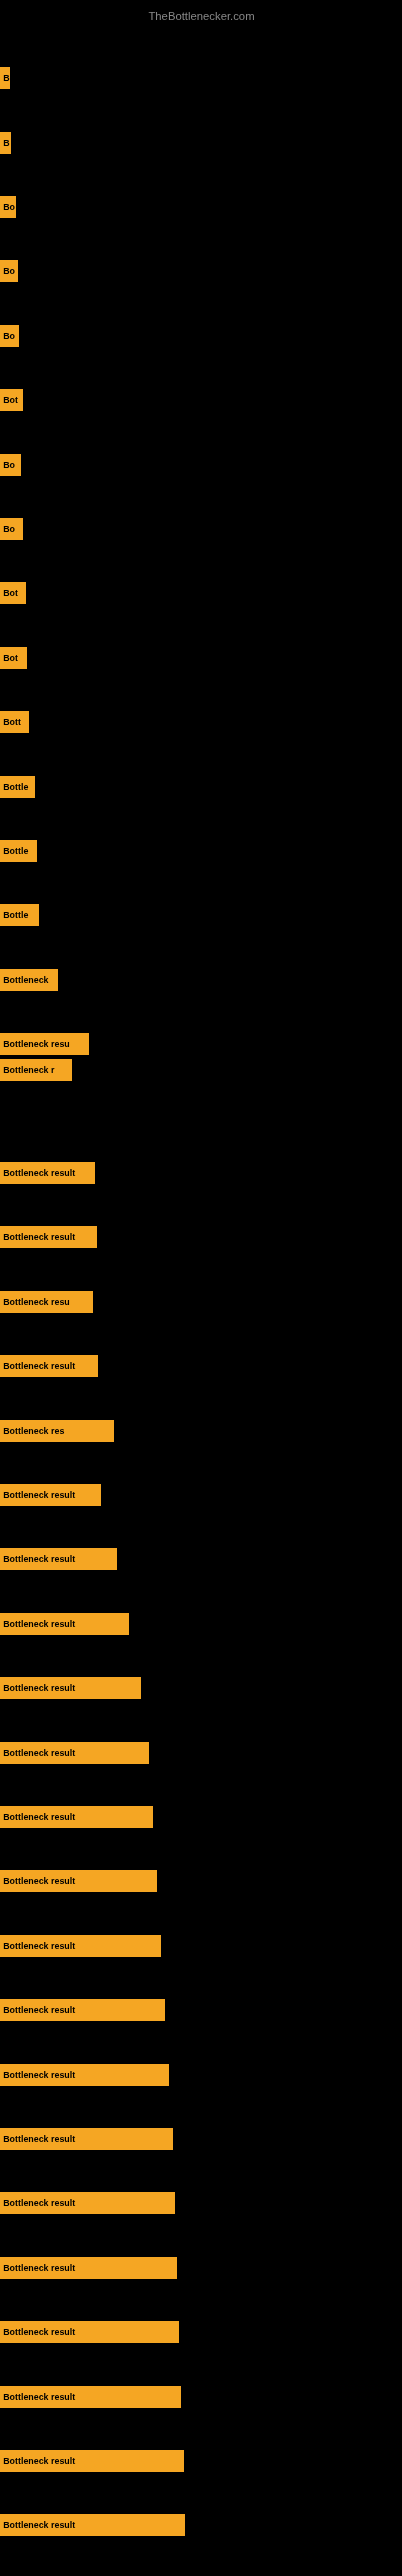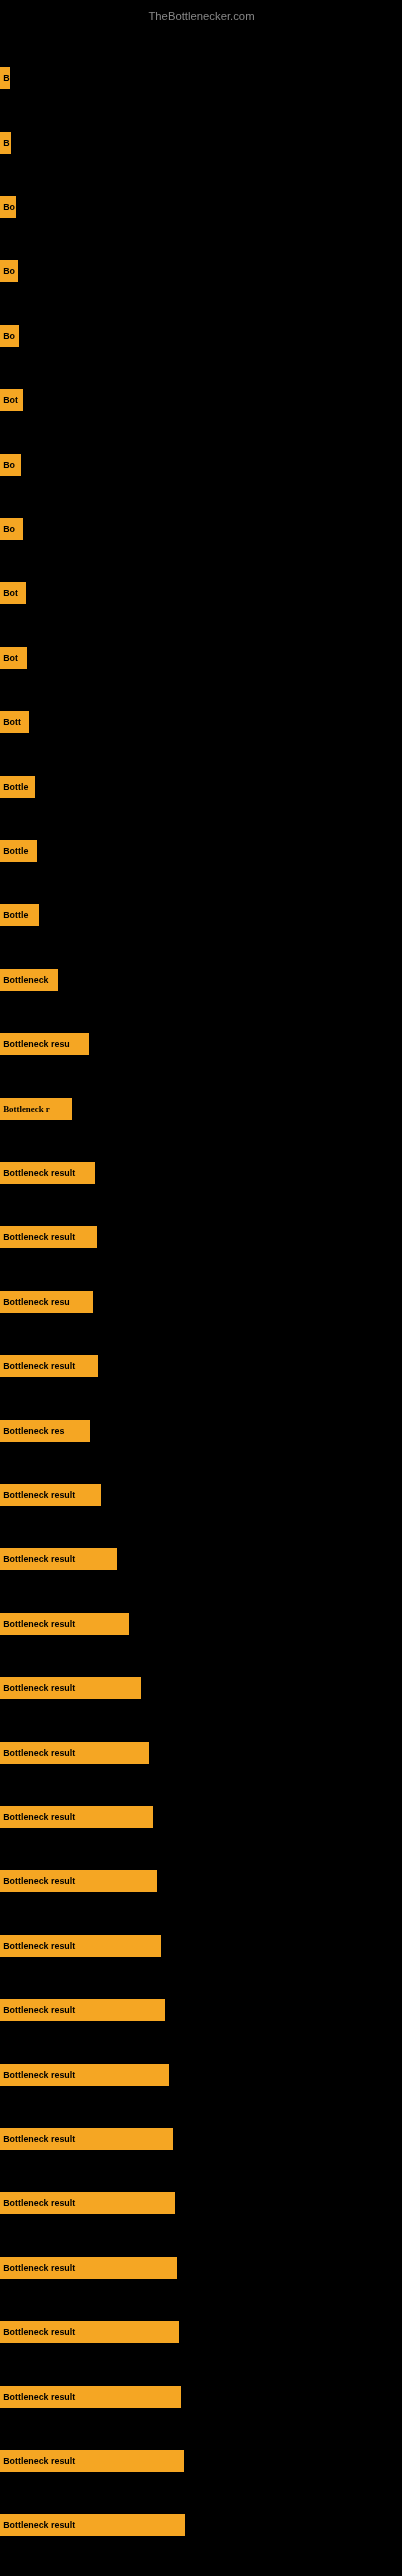--- a/index.html
+++ b/index.html
@@ -81,37 +81,37 @@
     </div>
     <div style="position: absolute; top: 861px; left: 0px; width: 403px; height: 60px; display: flex; align-items: center;">
       <div style="background-color: rgb(245, 166, 35); color: rgb(0, 0, 0); font-size: 8.9px; font-weight: bold; white-space: nowrap; overflow: hidden; display: flex; align-items: center; padding: 1.6px 3.2px; height: 22.5px; width: 39px; min-width: 6.4px;">Bottle</div>
     </div>
     <div style="position: absolute; top: 926px; left: 0px; width: 403px; height: 60px; display: flex; align-items: center;">
       <div style="background-color: rgb(245, 166, 35); color: rgb(0, 0, 0); font-size: 8.9px; font-weight: bold; white-space: nowrap; overflow: hidden; display: flex; align-items: center; padding: 1.6px 3.2px; height: 22.5px; width: 58px; min-width: 6.4px;">Bottleneck</div>
     </div>
     <div style="position: absolute; top: 990px; left: 0px; width: 403px; height: 60px; display: flex; align-items: center;">
       <div style="background-color: rgb(245, 166, 35); color: rgb(0, 0, 0); font-size: 8.9px; font-weight: bold; white-space: nowrap; overflow: hidden; display: flex; align-items: center; padding: 1.6px 3.2px; height: 22.5px; width: 89px; min-width: 6.4px;">Bottleneck resu</div>
     </div>
-    <div style="position: absolute; top: 1055px; left: 0px; width: 403px; height: 60px; display: flex; align-items: center; font-family: Liberation Serif, serif;">
+    <div style="position: absolute; top: 1016px; left: 0px; width: 403px; height: 60px; display: flex; align-items: center;">
       <div style="background-color: rgb(245, 166, 35); color: rgb(0, 0, 0); font-size: 8.9px; font-weight: bold; white-space: nowrap; overflow: hidden; display: flex; align-items: center; padding: 1.6px 3.2px; height: 22.5px; width: 72px; min-width: 6.4px;">Bottleneck r</div>
     </div>
     <div style="position: absolute; top: 1119px; left: 0px; width: 403px; height: 60px; display: flex; align-items: center;">
       <div style="background-color: rgb(245, 166, 35); color: rgb(0, 0, 0); font-size: 8.9px; font-weight: bold; white-space: nowrap; overflow: hidden; display: flex; align-items: center; padding: 1.6px 3.2px; height: 22.5px; width: 95px; min-width: 6.4px;">Bottleneck result</div>
     </div>
     <div style="position: absolute; top: 1183px; left: 0px; width: 403px; height: 60px; display: flex; align-items: center;">
       <div style="background-color: rgb(245, 166, 35); color: rgb(0, 0, 0); font-size: 8.9px; font-weight: bold; white-space: nowrap; overflow: hidden; display: flex; align-items: center; padding: 1.6px 3.2px; height: 22.5px; width: 97px; min-width: 6.4px;">Bottleneck result</div>
     </div>
     <div style="position: absolute; top: 1248px; left: 0px; width: 403px; height: 60px; display: flex; align-items: center;">
       <div style="background-color: rgb(245, 166, 35); color: rgb(0, 0, 0); font-size: 8.9px; font-weight: bold; white-space: nowrap; overflow: hidden; display: flex; align-items: center; padding: 1.6px 3.2px; height: 22.5px; width: 93px; min-width: 6.4px;">Bottleneck resu</div>
     </div>
     <div style="position: absolute; top: 1312px; left: 0px; width: 403px; height: 60px; display: flex; align-items: center;">
       <div style="background-color: rgb(245, 166, 35); color: rgb(0, 0, 0); font-size: 8.9px; font-weight: bold; white-space: nowrap; overflow: hidden; display: flex; align-items: center; padding: 1.6px 3.2px; height: 22.5px; width: 98px; min-width: 6.4px;">Bottleneck result</div>
     </div>
     <div style="position: absolute; top: 1377px; left: 0px; width: 403px; height: 60px; display: flex; align-items: center;">
-      <div style="background-color: rgb(245, 166, 35); color: rgb(0, 0, 0); font-size: 8.9px; font-weight: bold; white-space: nowrap; overflow: hidden; display: flex; align-items: center; padding: 1.6px 3.2px; height: 22.5px; width: 90px; min-width: 6.4px;">Bottleneck res</div>
+      <div style="background-color: rgb(245, 166, 35); color: rgb(0, 0, 0); font-size: 8.9px; font-weight: bold; white-space: nowrap; overflow: hidden; display: flex; align-items: center; padding: 1.6px 3.2px; height: 22.5px; width: 114px; min-width: 6.4px;">Bottleneck res</div>
     </div>
     <div style="position: absolute; top: 1441px; left: 0px; width: 403px; height: 60px; display: flex; align-items: center;">
       <div style="background-color: rgb(245, 166, 35); color: rgb(0, 0, 0); font-size: 8.9px; font-weight: bold; white-space: nowrap; overflow: hidden; display: flex; align-items: center; padding: 1.6px 3.2px; height: 22.5px; width: 101px; min-width: 6.4px;">Bottleneck result</div>
     </div>
     <div style="position: absolute; top: 1505px; left: 0px; width: 403px; height: 60px; display: flex; align-items: center;">
       <div style="background-color: rgb(245, 166, 35); color: rgb(0, 0, 0); font-size: 8.9px; font-weight: bold; white-space: nowrap; overflow: hidden; display: flex; align-items: center; padding: 1.6px 3.2px; height: 22.5px; width: 117px; min-width: 6.4px;">Bottleneck result</div>
     </div>
     <div style="position: absolute; top: 1570px; left: 0px; width: 403px; height: 60px; display: flex; align-items: center;">
       <div style="background-color: rgb(245, 166, 35); color: rgb(0, 0, 0); font-size: 8.9px; font-weight: bold; white-space: nowrap; overflow: hidden; display: flex; align-items: center; padding: 1.6px 3.2px; height: 22.5px; width: 129px; min-width: 6.4px;">Bottleneck result</div>
     </div>

